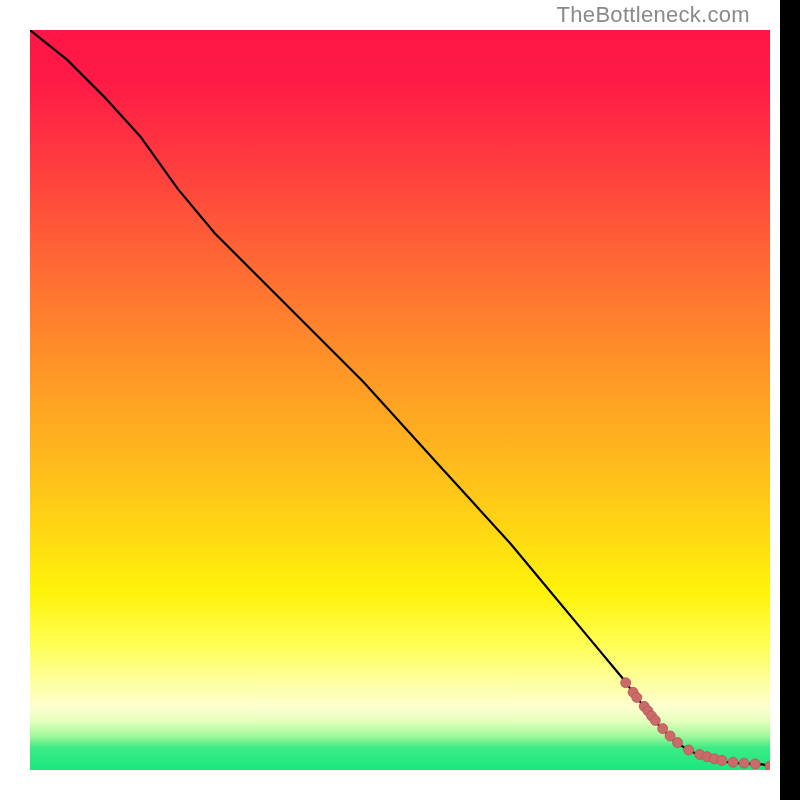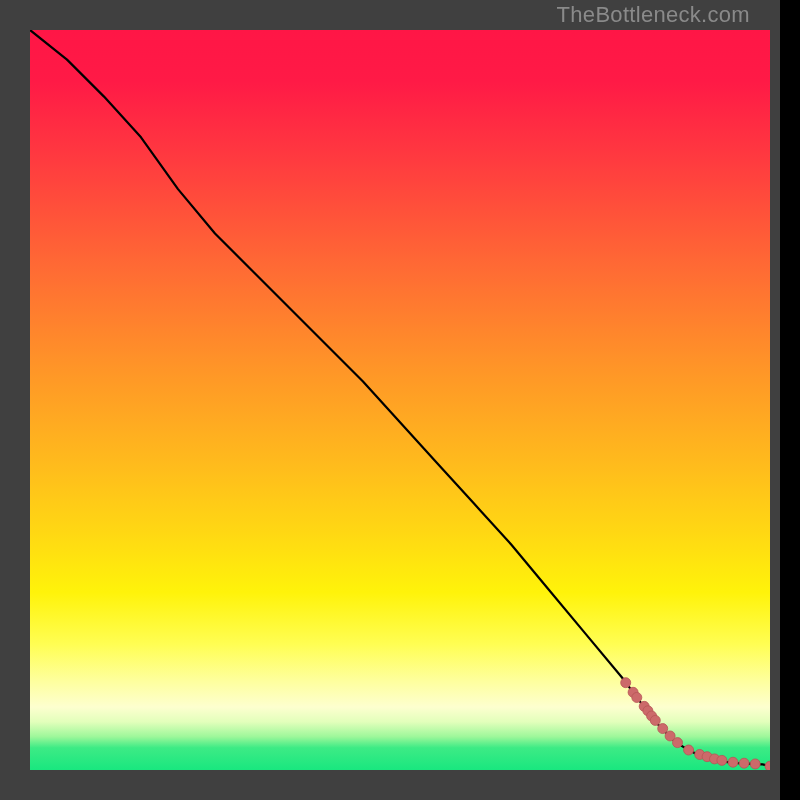--- a/index.html
+++ b/index.html
@@ -10,21 +10,21 @@
     background: #000;
     overflow: hidden;
     font-family: Arial, Helvetica, sans-serif;
   }
   .frame {
     position: absolute;
     top: 0;
     left: 0;
     width: 780px;
     height: 800px;
-    background: #404040;
+    background: #ffffff;
   }
   .plot {
     position: absolute;
     top: 30px;
     left: 30px;
     width: 740px;
     height: 740px;
     
     background: linear-gradient(
       to bottom,

